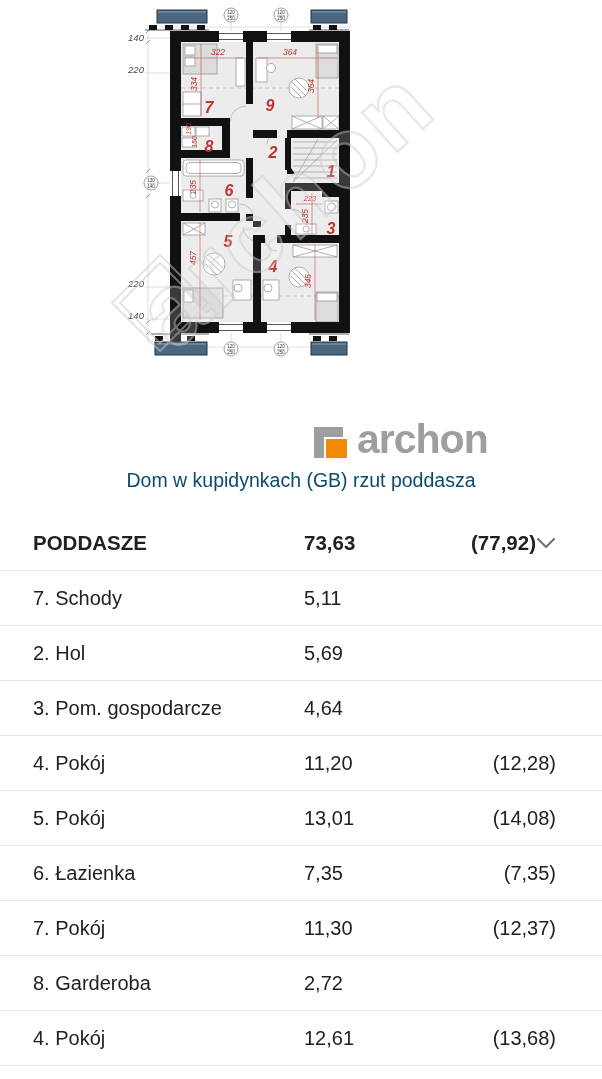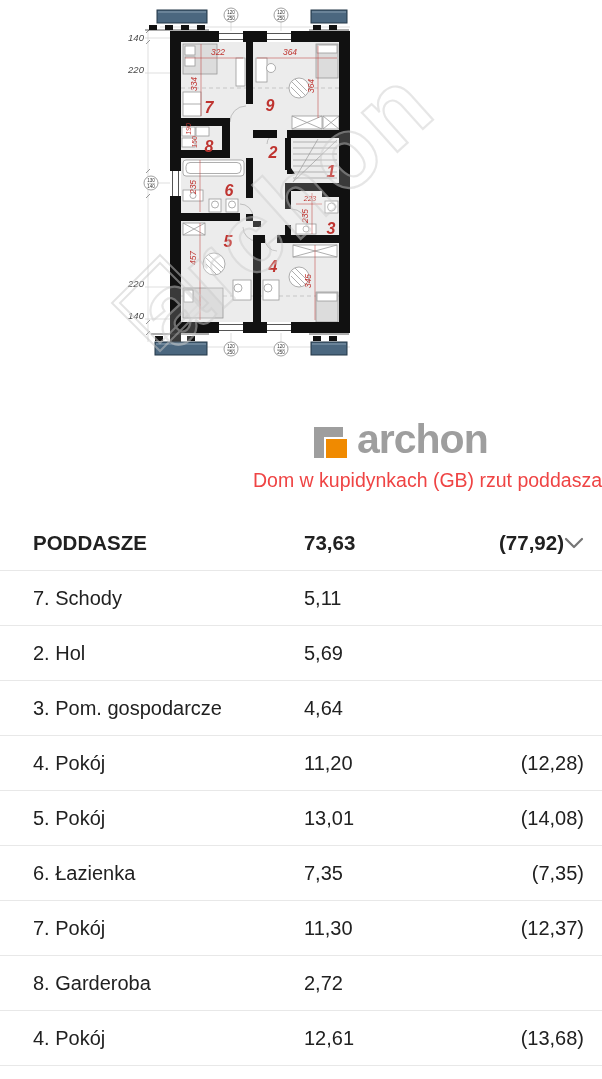--- a/index.html
+++ b/index.html
@@ -8,26 +8,26 @@
   
   .plan-wrap{position:absolute;top:0;left:0;width:602px;height:402px;}
   
   .logo{position:absolute;top:413px;left:314px;height:46px;display:flex;align-items:flex-end;}
   .logo-mark{position:relative;width:34px;height:32px;margin-right:9px;}
   .logo-mark .bar-top{position:absolute;left:0;top:0;width:29px;height:10px;background:#9e9e9e;}
   .logo-mark .bar-left{position:absolute;left:0;top:0;width:10px;height:31px;background:#9e9e9e;}
   .logo-mark .orange{position:absolute;left:12px;top:12px;width:21px;height:19px;background:#f08a00;}
   .logo-text{font-size:41px;line-height:40px;font-weight:bold;color:#9e9e9e;letter-spacing:-1px;}
   
-  .title{position:absolute;top:469px;left:0;width:602px;text-align:right;
-         font-size:19.5px;color:#ef4444;}
+  .title{position:absolute;top:469px;left:0;width:602px;text-align:center;
+         font-size:19.5px;color:#0c4a6e;}
   
   .table{position:absolute;top:516px;left:0;width:602px;}
   .trow{position:relative;height:55px;border-bottom:1px solid #e8e8e8;
-        display:flex;align-items:center;padding:0 18px 0 33px;box-sizing:border-box;
+        display:flex;align-items:center;padding:0 46px 0 33px;box-sizing:border-box;
         font-size:20px;color:#212121;}
   .trow.header{font-weight:bold;font-size:20.5px;}
   .cell-value{position:absolute;left:304px;}
   .cell-alt{margin-left:auto;text-align:center;}
   .alt-group{margin-left:auto;display:flex;align-items:center;gap:0;}
   .chev{width:20px;height:12px;display:block;}
 </style>
 </head>
 <body>
 

